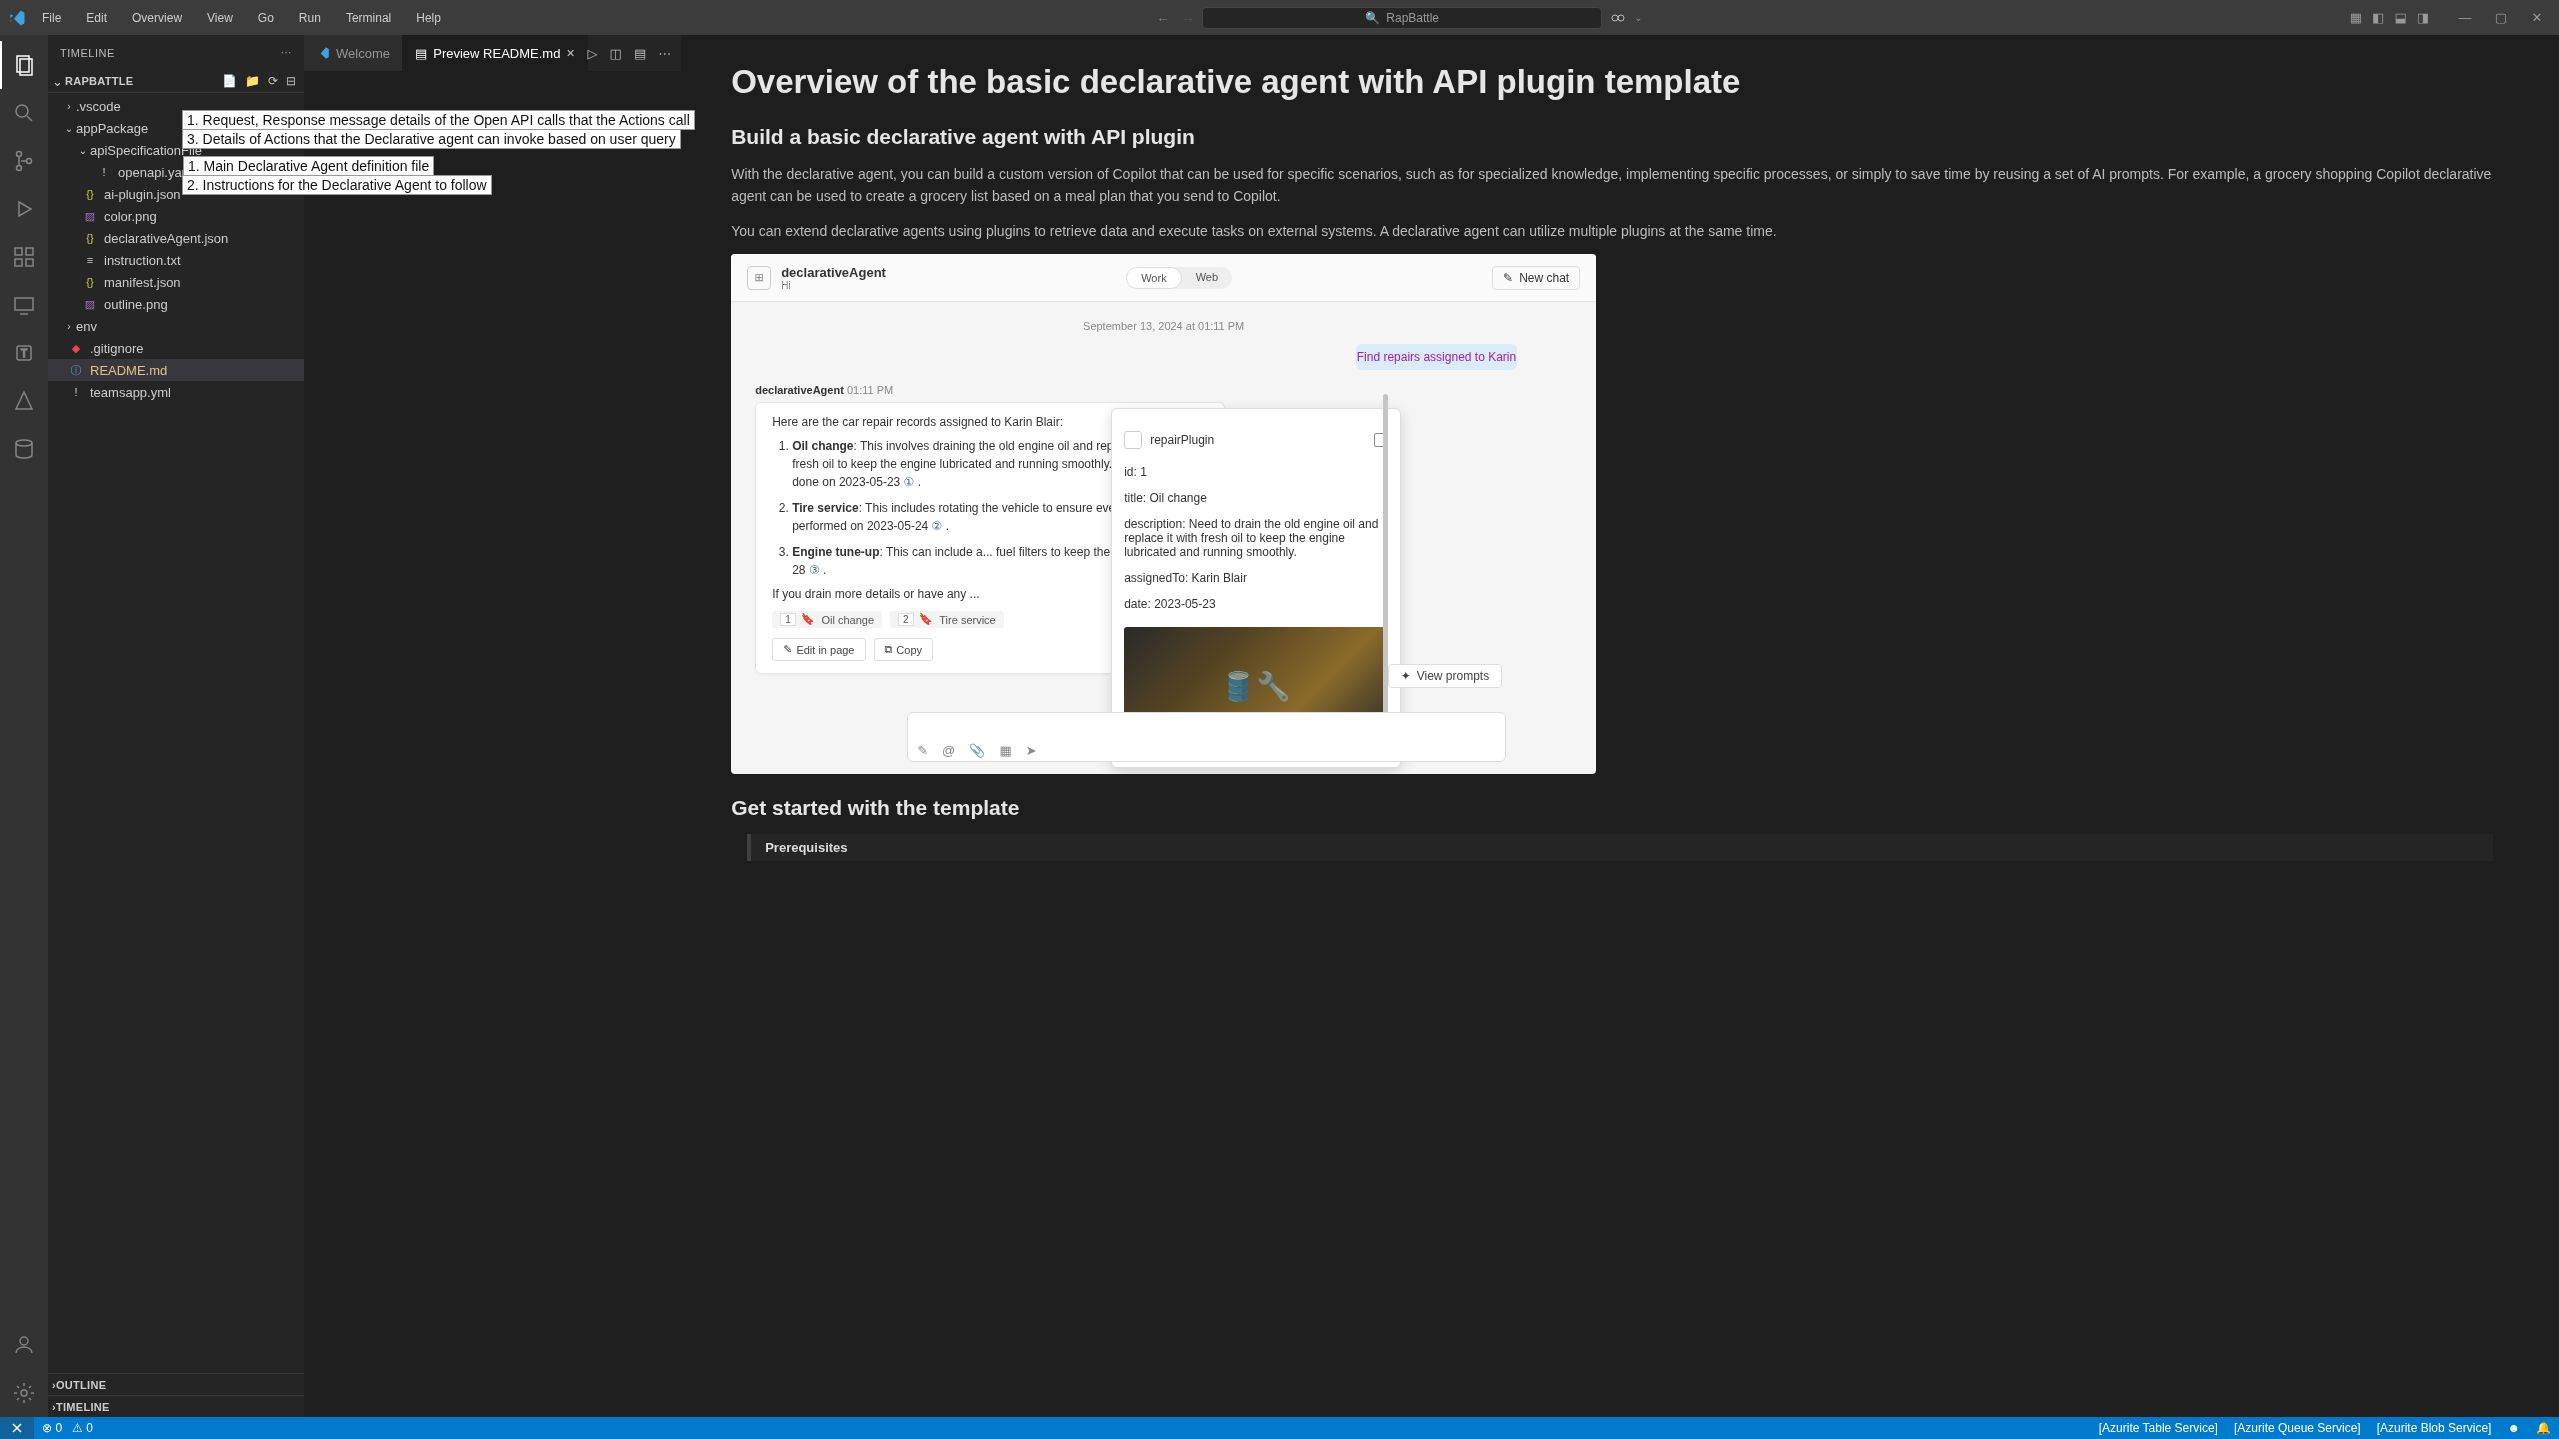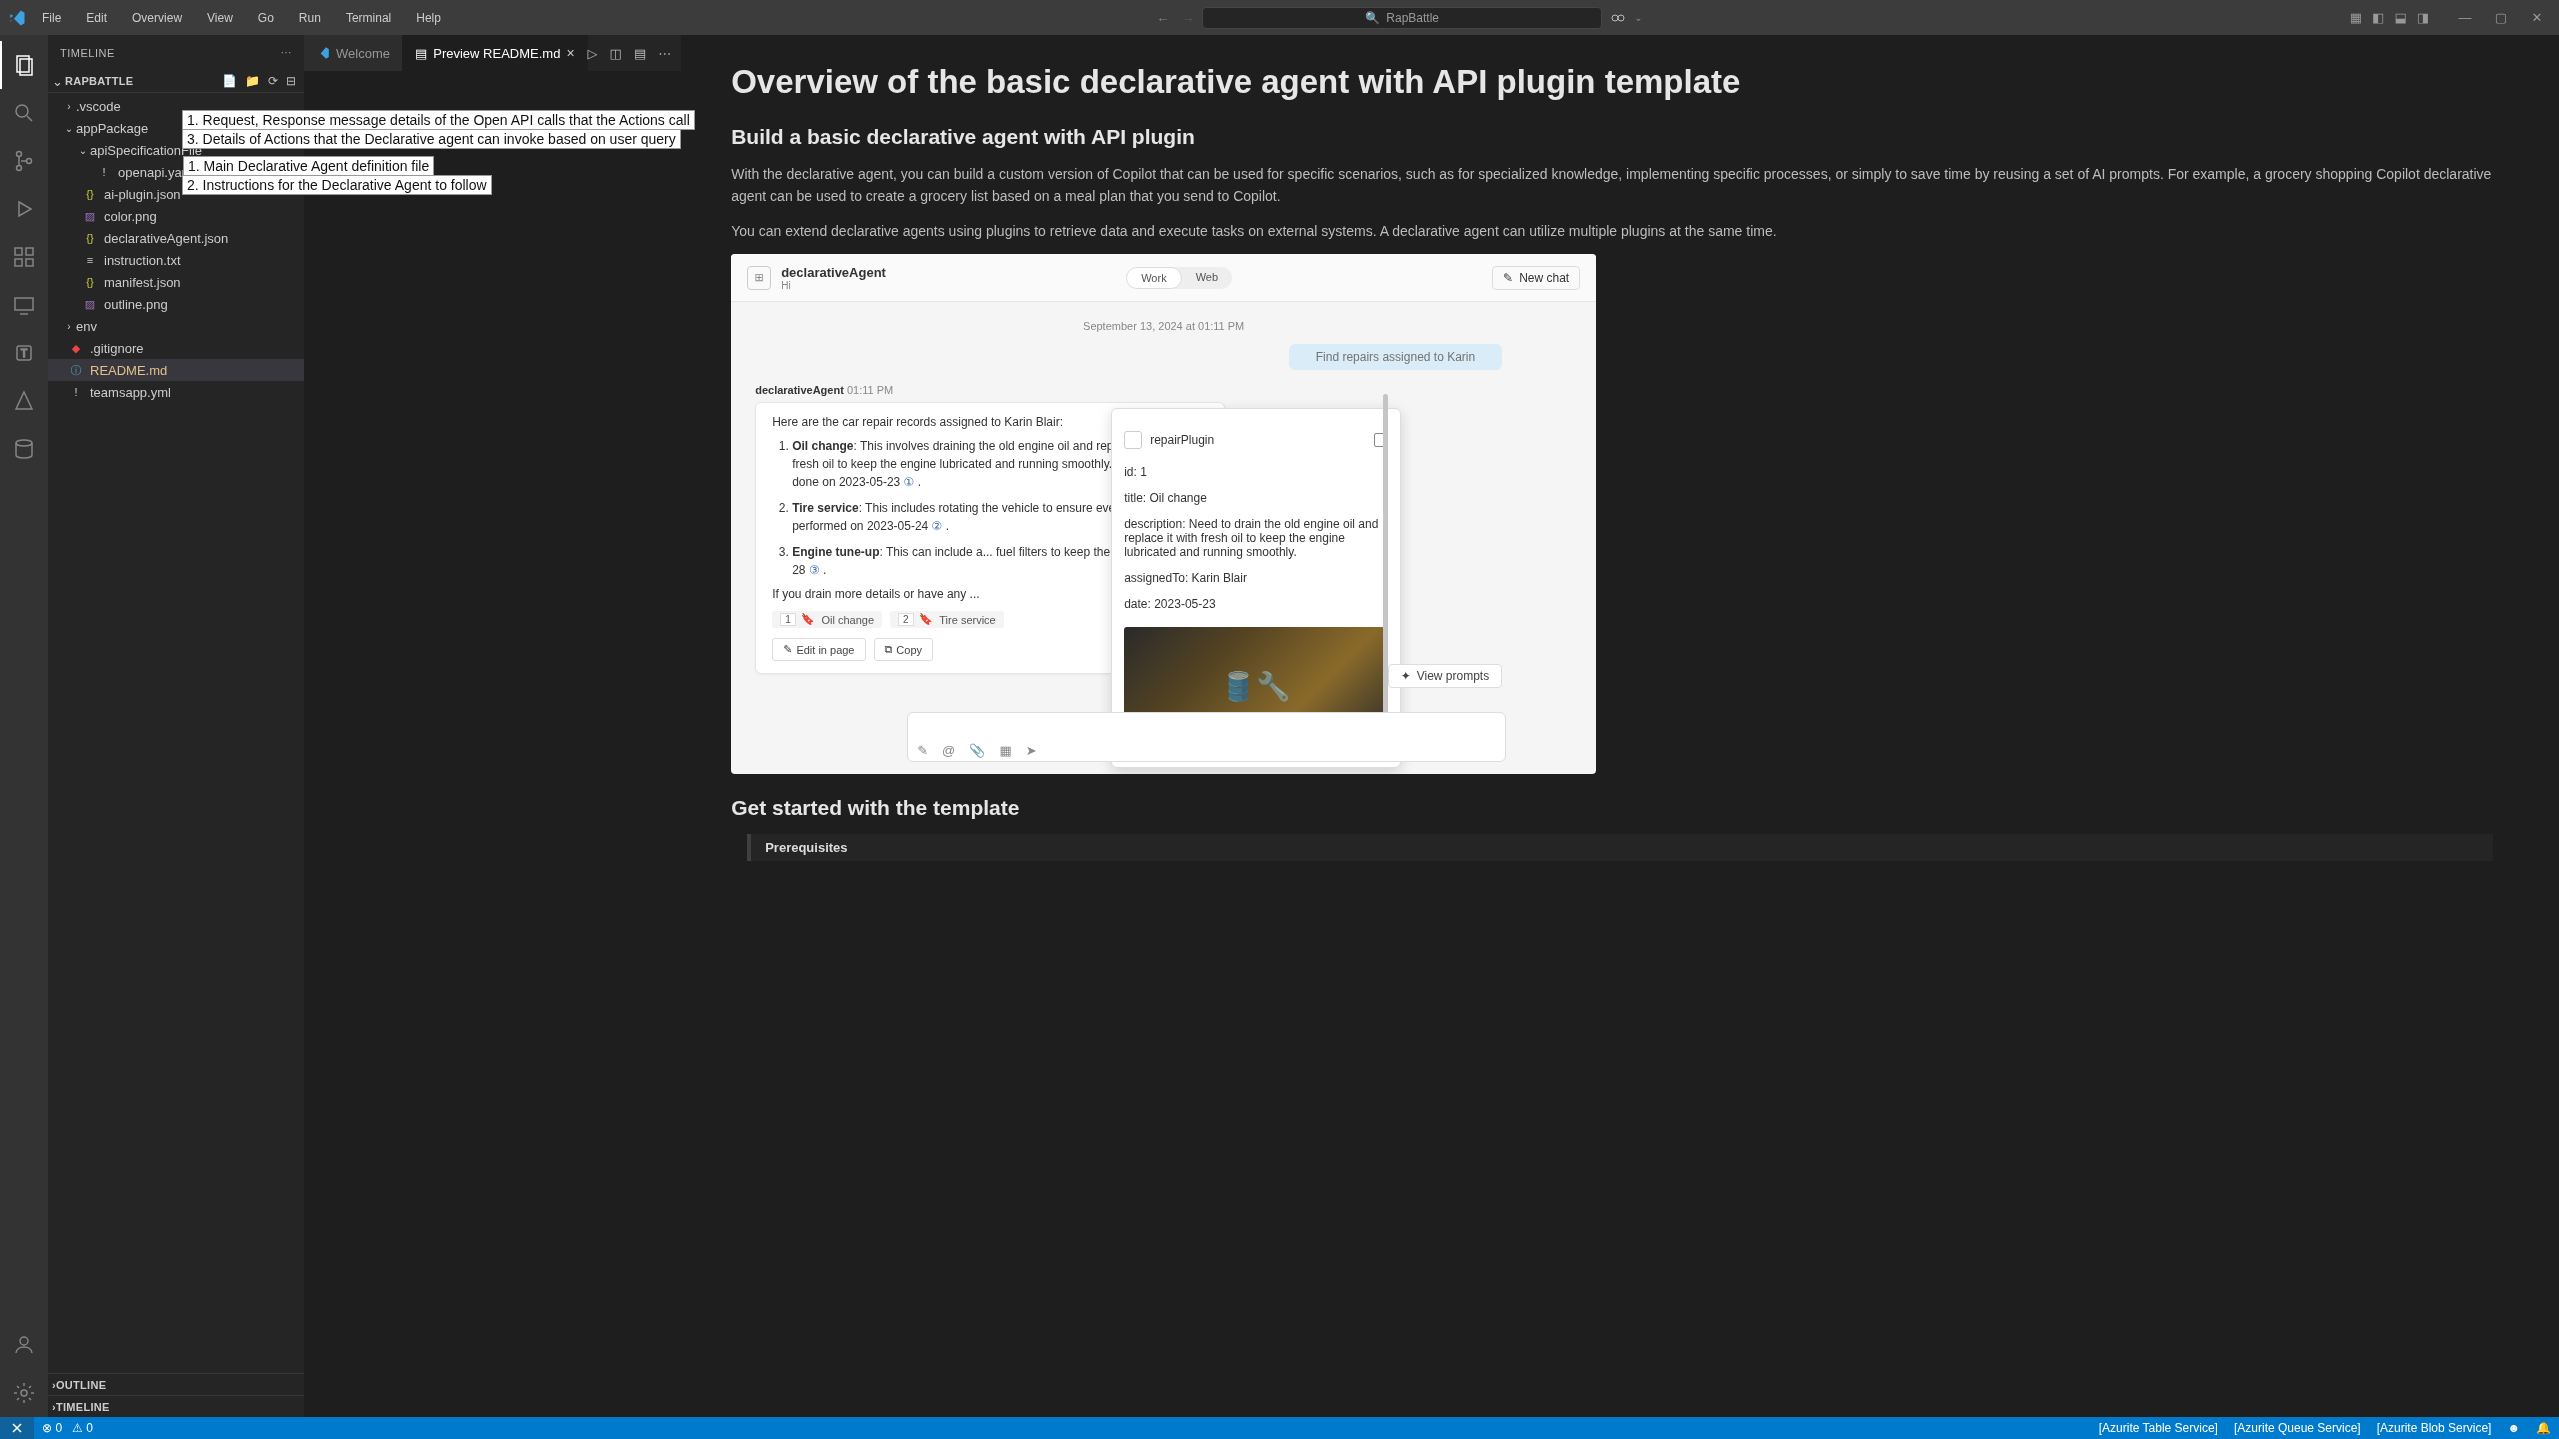--- a/index.html
+++ b/index.html
@@ -61,21 +61,21 @@
 .chat-header { height: 48px; background:#fafafa; display:flex; align-items:center; padding:0 16px; border-bottom:1px solid #e5e5e5;}
 .chat-header .agent-icon { width:24px; height:24px; border:1px solid #ccc; border-radius:4px; margin-right:10px; display:flex; align-items:center; justify-content:center; font-size:11px; color:#888;}
 .chat-header .agent-name { font-size:13px; font-weight:600; color:#333; }
 .chat-header .agent-sub { font-size:10px; color:#888; }
 .chat-header .pill-group { margin-left: auto; display:flex; background:#eee; border-radius:14px; overflow:hidden;}
 .chat-header .pill { padding: 4px 14px; font-size:11px; color:#555;}
 .chat-header .pill.active { background:#fff; border:1px solid #ddd; border-radius:14px;}
 .chat-header .new-chat { margin-left:260px; border:1px solid #ddd; border-radius:4px; padding:4px 10px; font-size:12px; color:#333; display:flex; align-items:center; gap:6px;}
 .chat-body { flex:1; padding: 14px 24px; position:relative; display:flex; flex-direction:column; color:#333;}
 .chat-date { text-align:center; font-size:11px; color:#888; margin: 4px 0 12px;}
-.user-bubble { align-self:flex-end; background:#daecf7; border-radius:6px; padding:6px 27px; font-size:12px; color:#737373; margin-bottom:14px; margin-right:70px;}
+.user-bubble { align-self:flex-end; background:#daecf7; border-radius:6px; padding:6px 1px; font-size:12px; color:#a21caf; margin-bottom:14px; margin-right:55px;}
 .agent-line { font-size:11px; color:#333; margin-bottom:6px;}
 .agent-line .ts { color:#888; font-weight:400;}
 .response-card { background:#fff; border:1px solid #e5e5e5; border-radius:6px; padding:12px 16px; font-size:12px; color:#333; width:470px; box-shadow:0 1px 3px rgba(0,0,0,0.05);}
 .response-card ol { padding-left: 20px; margin:8px 0;}
 .response-card li { margin-bottom:8px; line-height:1.5;}
 .response-card b { font-weight:600;}
 .response-foot { display:flex; gap:8px; margin-top:10px;}
 .chip { background:#f4f4f4; border-radius:3px; padding:2px 8px; font-size:11px; color:#555; display:flex; align-items:center; gap:6px;}
 .chip .n { background:#fff; border:1px solid #ddd; padding:0 4px; font-size:10px;}
 .btn-row { display:flex; gap:8px; margin-top:10px;}

